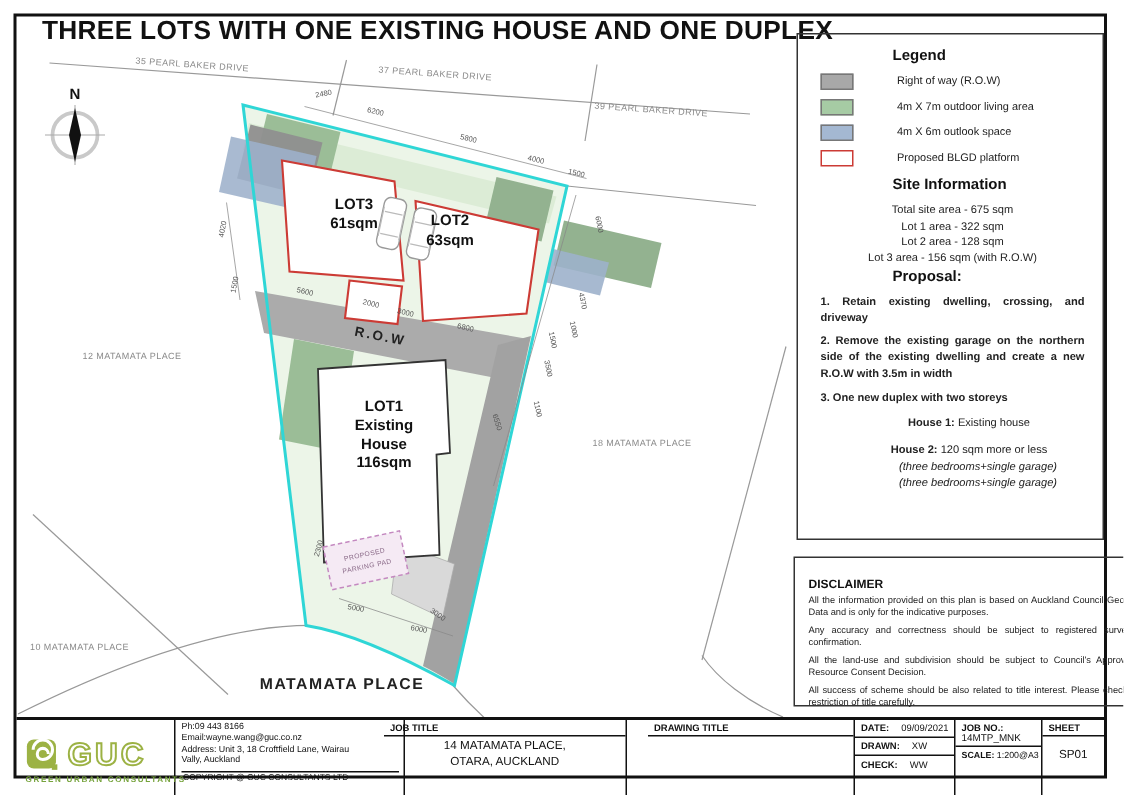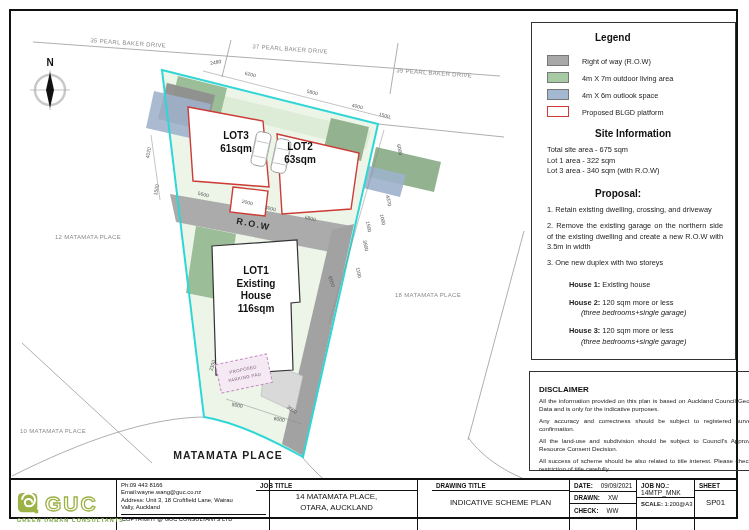--- a/index.html
+++ b/index.html
@@ -12,26 +12,26 @@
   .street{font-size:6px;fill:#8a8a8a;text-anchor:middle;letter-spacing:.3px;}
   .street-main{font-size:10.5px;font-weight:bold;fill:#222;text-anchor:middle;letter-spacing:1px;}
   .lotlabel{font-size:10px;font-weight:bold;fill:#111;text-anchor:middle;}
   .rowlabel{font-size:9px;font-weight:bold;fill:#222;text-anchor:middle;letter-spacing:1.5px;}
   .padlabel{font-size:4.5px;fill:#8a6a88;text-anchor:middle;letter-spacing:.3px;}
   .northlabel{font-size:10px;font-weight:bold;fill:#111;text-anchor:middle;}
 
   
   .legend-box{position:absolute;left:531px;top:22px;width:205px;height:338px;border:1.2px solid #333;box-sizing:border-box;padding:9px 12px 0 15px;}
   .panel-h{font-size:10px;font-weight:bold;margin:0 0 6px 0;padding-left:48px;}
-  .legend-row{display:flex;align-items:flex-end;height:17px;}
+  .legend-row{display:flex;align-items:flex-start;height:17px;gap:16px;}
   .swatch{width:22px;height:11px;margin-right:13px;box-sizing:border-box;border:1px solid #777;flex:0 0 auto;}
   .legend-label{font-size:7.3px;color:#222;}
-  .body-t{font-size:7.4px;line-height:1.45;color:#222;margin:0;}
-  .just{text-align:justify;}
-  .sect{margin-top:11px;}
+  .body-t{font-size:7.4px;line-height:1.45;color:#222;margin:0;text-align:center;}
+  .just{text-align:justify;font-weight:bold;}
+  .sect{margin-top:1px;}
   .prop-item{margin:5px 0;}
   .house-row{margin:7px 0 0 0;padding-left:22px;}
   .house-note{margin-left:34px;font-style:italic;}
   b.hn{font-weight:bold;}
   .disclaimer-box{position:absolute;left:529px;top:371px;width:245px;height:100px;border:1.2px solid #333;box-sizing:border-box;padding:13px 9px;}
   .disc-h{font-size:8px;font-weight:bold;margin:0 0 3px 0;}
   .disc-p{font-size:6.2px;line-height:1.3;color:#222;margin:0 0 4px 0;text-align:justify;}
 
   
   .titleblock{position:absolute;left:11px;top:478px;width:725px;height:56px;border-top:2px solid #111;box-sizing:border-box;}
@@ -47,20 +47,21 @@
   .logo-top{display:flex;align-items:center;gap:4px;}
   .guc-letters{font-size:21px;font-weight:bold;letter-spacing:2px;color:#fff;-webkit-text-stroke:1.3px #9cb244;line-height:1;}
   .guc-tag{font-size:5.4px;font-weight:bold;color:#76a33c;letter-spacing:1.1px;margin-top:1px;white-space:nowrap;}
 </style>
 </head>
 <body>
 
 <div class="page">
   <div class="frame"></div>
 
+  <div class="page-title">THREE LOTS WITH ONE EXISTING HOUSE AND ONE DUPLEX</div>
 
   <svg style="position:absolute;left:11px;top:28px;" width="517" height="450" viewBox="11 28 517 450">
 
     <g stroke="#999" stroke-width="0.8" fill="none">
       <path d="M33,42 L500,76"></path>
       <path d="M231,40 L222,77"></path>
       <path d="M398,43 L390,94"></path>
       <path d="M378,124 L504,137"></path>
       <path d="M524,231 L468,440"></path>
       <path d="M22,343 L152,463"></path>
@@ -184,44 +185,41 @@
     </div>
     <div class="legend-row">
       <span class="swatch" style="background: rgb(255, 255, 255); border: 1.5px solid rgb(204, 59, 53);"></span>
       <span class="legend-label">Proposed BLGD platform</span>
     </div>
 
     <div class="sect">
       <p class="panel-h">Site Information</p>
       <p class="body-t">Total site area - 675 sqm</p>
       <p class="body-t">Lot 1 area - 322 sqm</p>
-      <p class="body-t">Lot 3 area - 340 sqm (with R.O.W)</p>
+      <p class="body-t">Lot 2 area - 128 sqm</p>
+      <p class="body-t">Lot 3 area - 156 sqm (with R.O.W)</p>
     </div>
 
     <div class="sect">
       <p class="panel-h">Proposal:</p>
       <p class="body-t prop-item just">1. Retain existing dwelling, crossing, and driveway</p>
       <p class="body-t prop-item just">2. Remove the existing garage on the northern side of the existing dwelling and create a new R.O.W with 3.5m in width</p>
       <p class="body-t prop-item just">3. One new duplex with two storeys</p>
     </div>
 
     <div class="sect">
       <p class="body-t house-row">
         <b class="hn">House 1:</b>
         <span>Existing house</span>
       </p>
       <p class="body-t house-row">
         <b class="hn">House 2:</b>
         <span>120 sqm more or less</span>
       </p>
       <p class="body-t house-note">(three bedrooms+single garage)</p>
-      <p class="body-t house-row">
-        <b class="hn">House 3:</b>
-        <span>120 sqm more or less</span>
-      </p>
       <p class="body-t house-note">(three bedrooms+single garage)</p>
     </div>
   </div>
 
   <div class="disclaimer-box">
     <p class="disc-h">DISCLAIMER</p>
     <p class="disc-p">All the information provided on this plan is based on Auckland Council Geo Map Data and is only for the indicative purposes.</p>
     <p class="disc-p">Any accuracy and correctness should be subject to registered surveyor's confirmation.</p>
     <p class="disc-p">All the land-use and subdivision should be subject to Council's Approval of Resource Consent Decision.</p>
     <p class="disc-p">All success of scheme should be also related to title interest. Please check any restriction of title carefully.</p>
@@ -252,23 +250,20 @@
     <div class="tb-cell" style="left:245px;width:162px;">
       <div class="tb-head">JOB TITLE</div>
       <div class="tb-center">
         <span>14 MATAMATA PLACE,</span>
         <span>OTARA, AUCKLAND</span>
       </div>
     </div>
 
     <div class="tb-cell" style="left:421px;width:138px;">
       <div class="tb-head">DRAWING TITLE</div>
-      <div class="tb-center">
-        <span>INDICATIVE SCHEME PLAN</span>
-      </div>
     </div>
 
     <div class="tb-cell" style="left:559px;width:67px;">
       <div class="tb-row">
         <span class="tb-lab">DATE:</span>
         <span>09/09/2021</span>
       </div>
       <div class="tb-row">
         <span class="tb-lab">DRAWN:</span>
         <span>XW</span>

